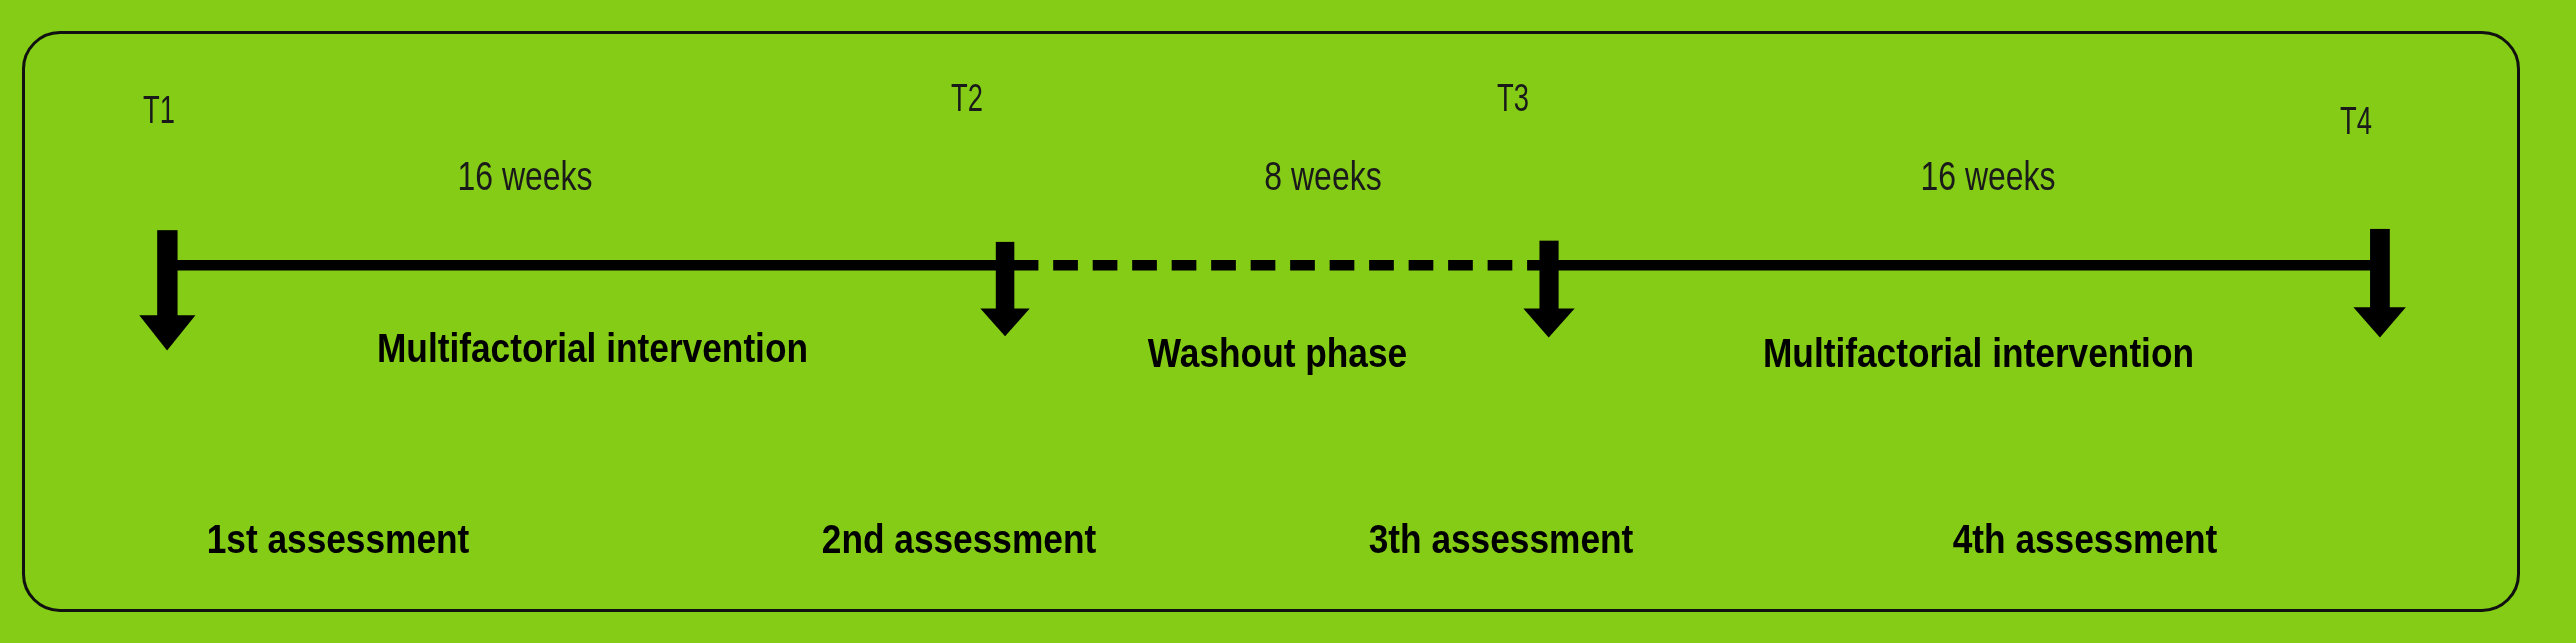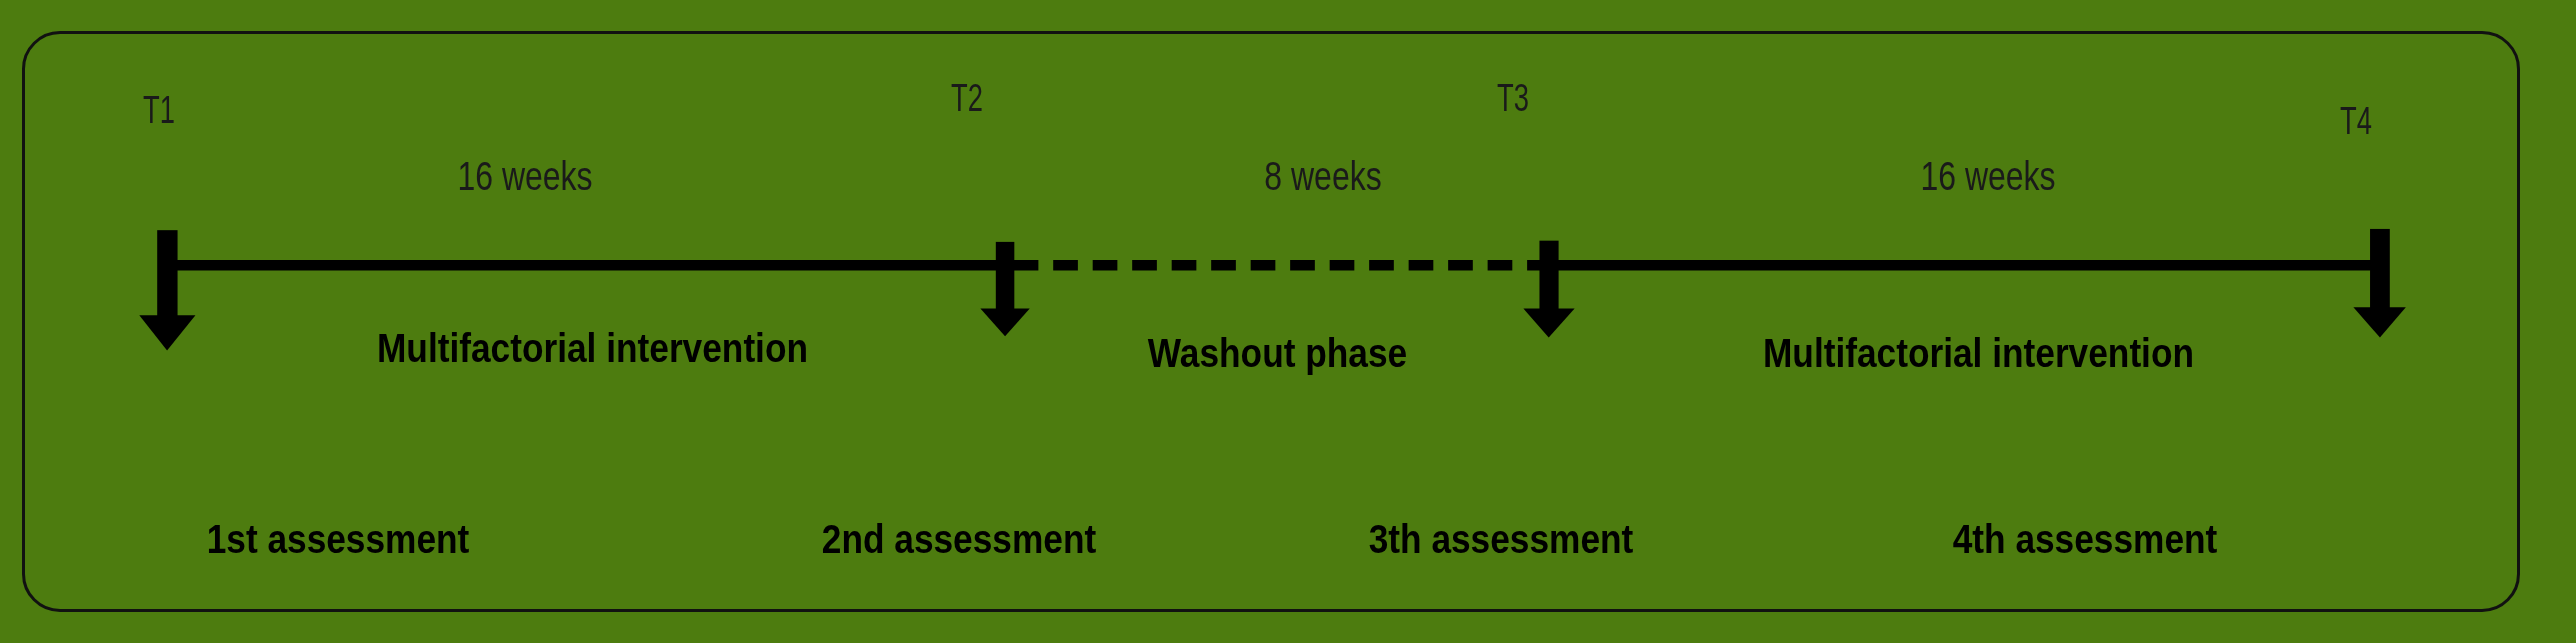--- a/index.html
+++ b/index.html
@@ -11,21 +11,21 @@
     width: 2576px;
     height: 643px;
     font-family: "Liberation Sans", sans-serif;
     color: #000000;
     overflow: hidden;
   }
   #stage {
     position: relative;
     width: 2576px;
     height: 643px;
-    background: #4d7c0f;
+    background: #84cc16;
   }
   
   .frame {
     position: absolute;
     left: 22px;
     top: 31px;
     width: 2498px;
     height: 581px;
     border: 3.1px solid #111111;
     border-radius: 38px;

